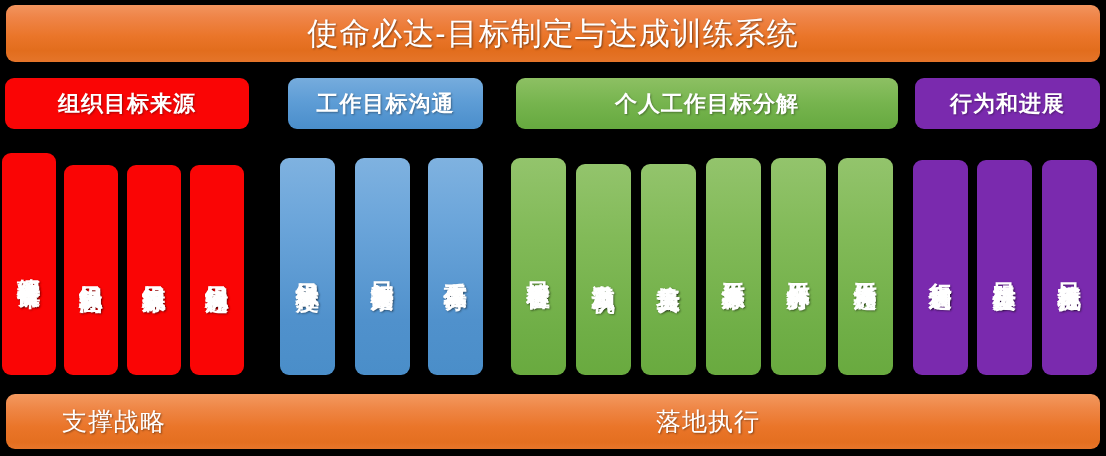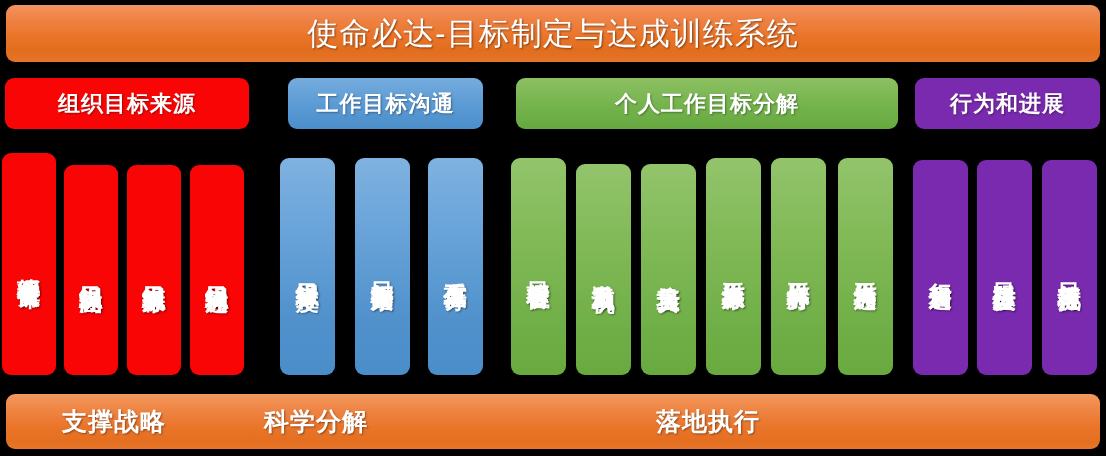--- a/index.html
+++ b/index.html
@@ -126,21 +126,21 @@
   }
   #bottom-bar .bottom-item {
     position: absolute;
     top: 0;
     height: 55px;
     display: flex;
     align-items: center;
     justify-content: center;
     color: #ffffff;
     font-size: 25px;
-    font-weight: bold;
+    font-weight: normal;
     letter-spacing: 1px;
     white-space: nowrap;
     text-shadow: 1px 1px 2px rgba(0,0,0,0.4);
   }
 </style>
 </head>
 <body>
 
 <div id="title-bar">
   <span class="title-text">使命必达-目标制定与达成训练系统</span>
@@ -209,15 +209,14 @@
 </div>
 <div class="col col-purple" style="left:977px; top:160px; width:55px; height:215px;">
   <span class="col-text">目标跟进反馈</span>
 </div>
 <div class="col col-purple" style="left:1042px; top:160px; width:55px; height:215px;">
   <span class="col-text">目标落地执行</span>
 </div>
 
 <div id="bottom-bar">
   <div class="bottom-item" style="left:38px; width:140px;">支撑战略</div>
-  <div class="bottom-item" style="left:240px; width:140px;">科学分解</div>
   <div class="bottom-item" style="left:632px; width:140px;">落地执行</div>
 </div>
 
 </body></html>

